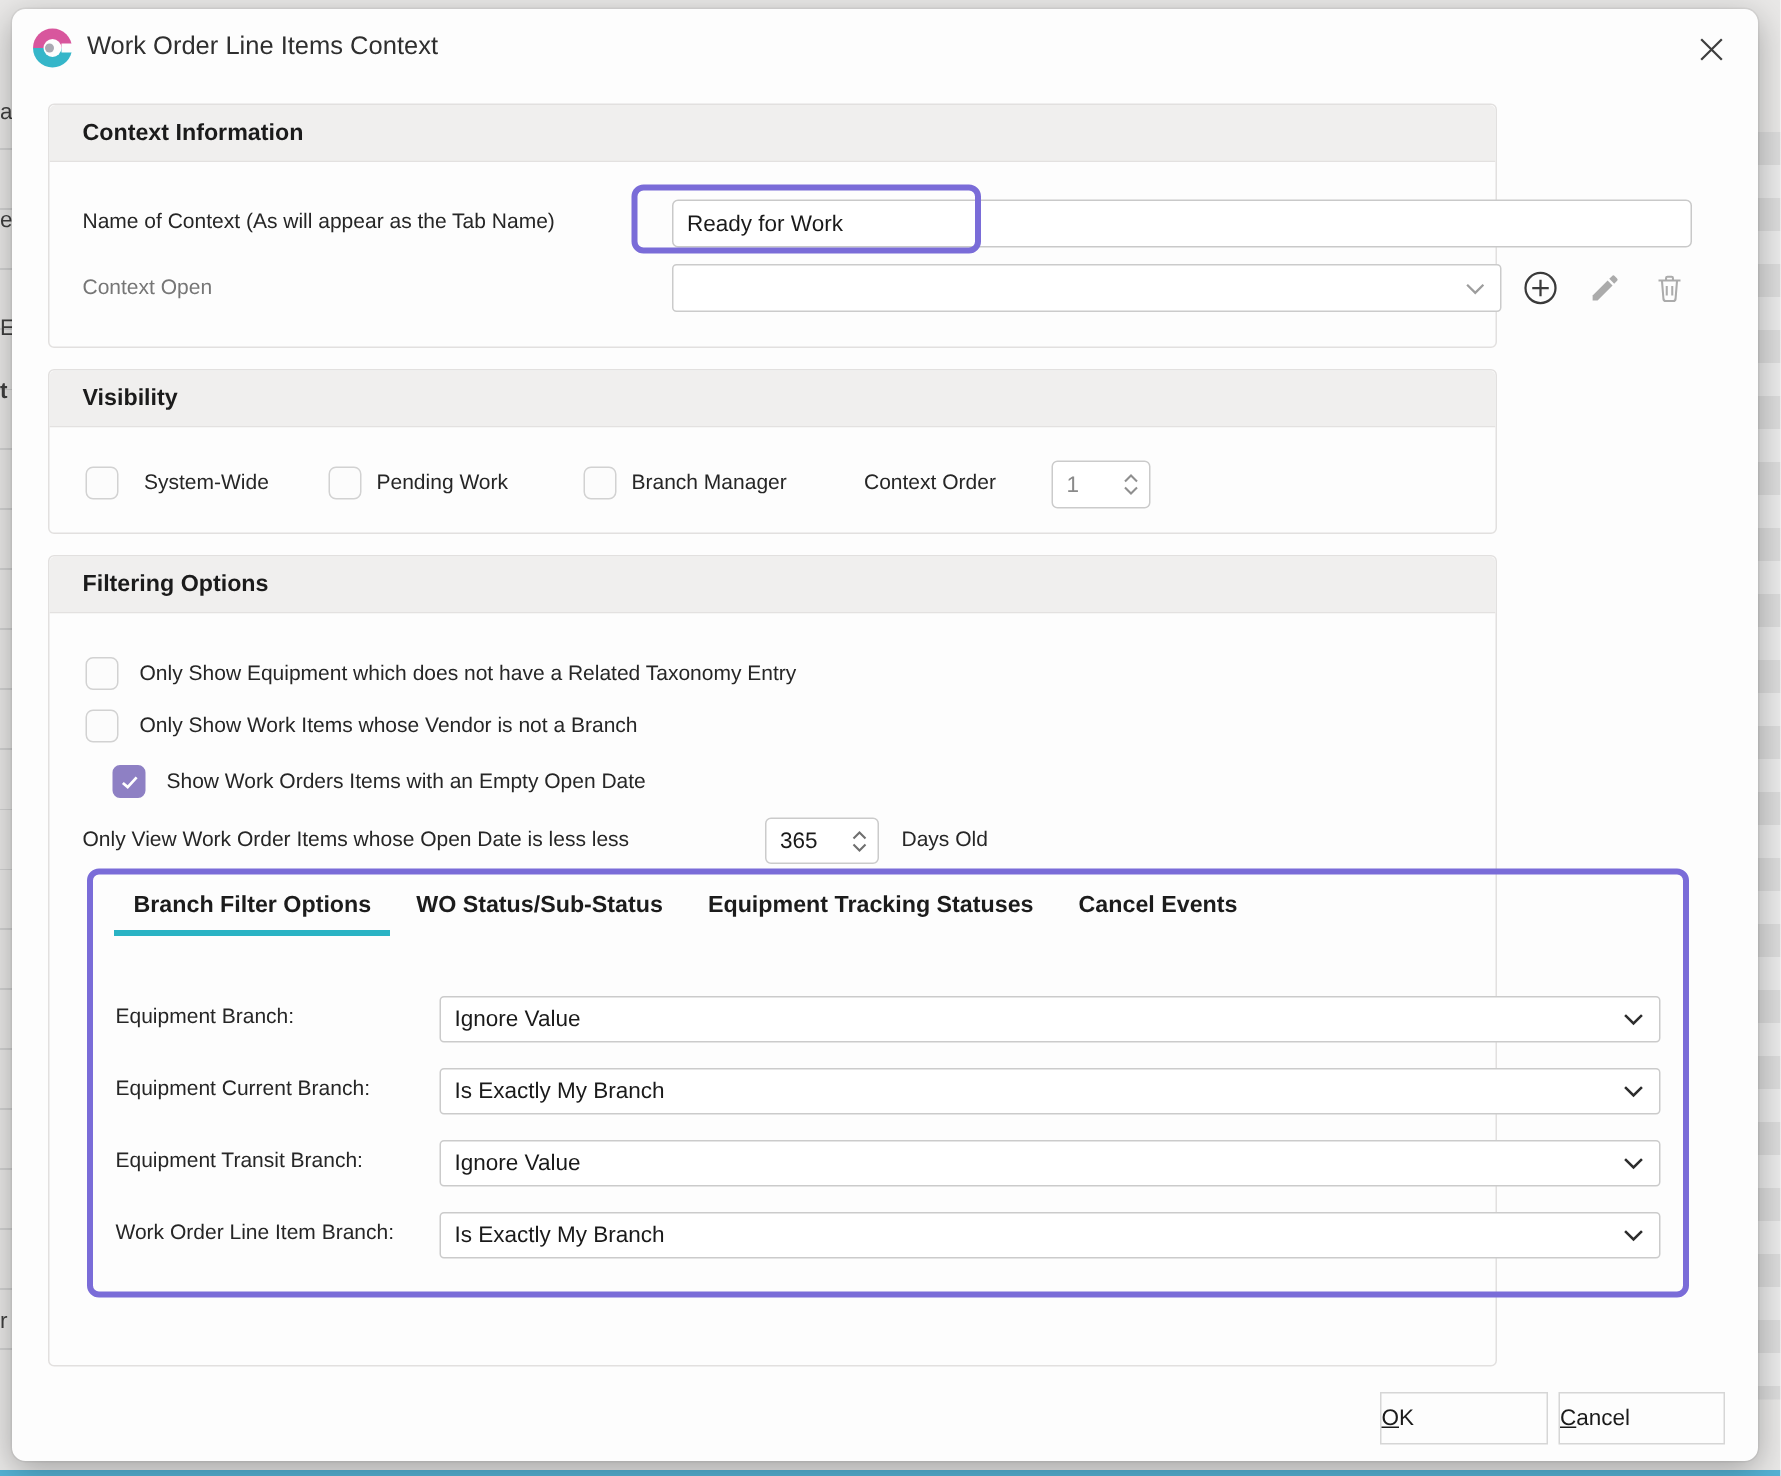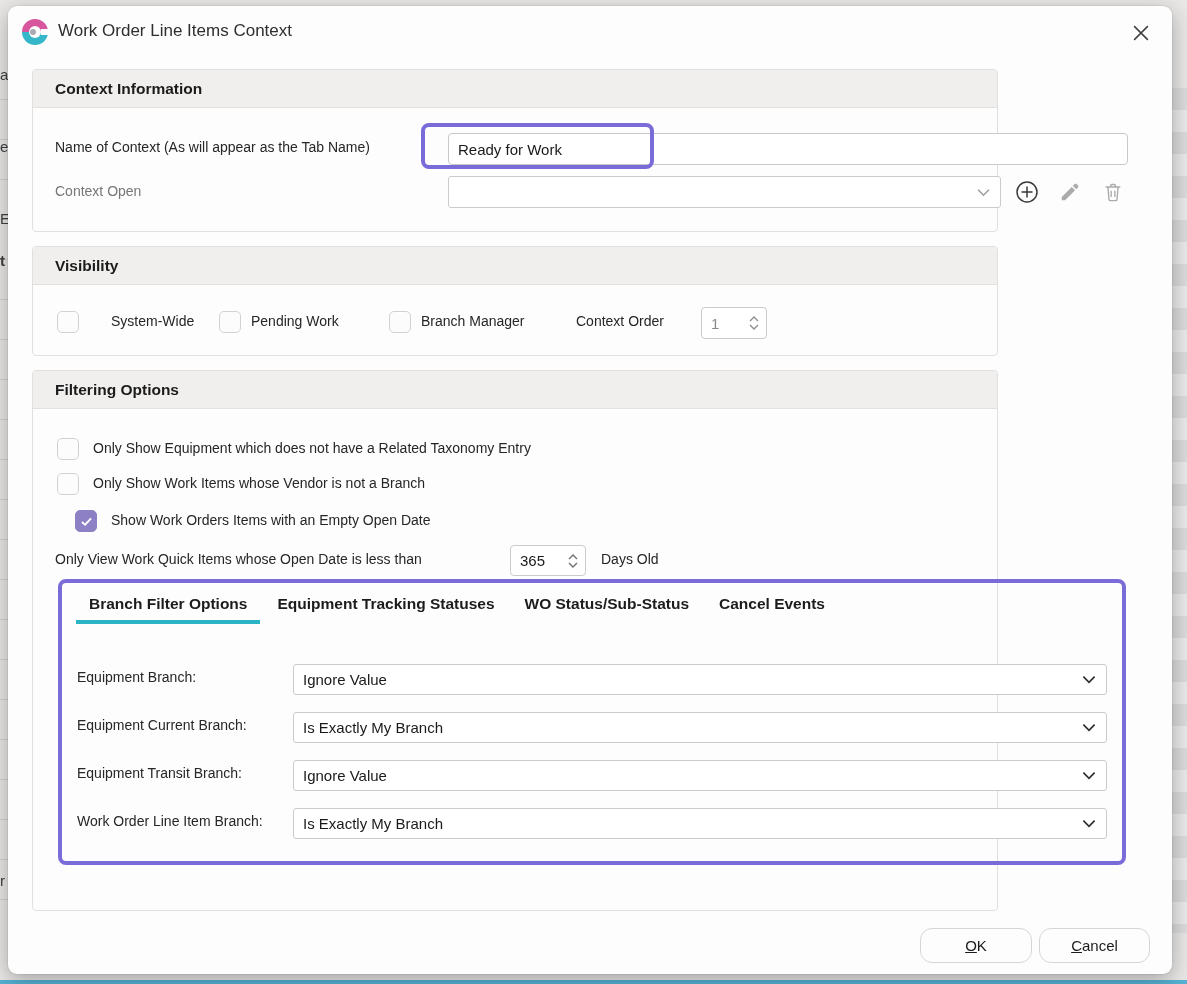--- a/index.html
+++ b/index.html
@@ -83,22 +83,22 @@
 
   
   .tabs { position:absolute; left:56px; top:224px; display:flex; gap:30px; }
   .tab { position:relative; font-weight:bold; font-size:15.5px; color:#1c1c1c;
     padding-bottom:11px; cursor:pointer; white-space:nowrap; }
   .tab.active::after { content:""; position:absolute; left:-13px; right:-13px; bottom:0;
     height:4px; background:#2ab3c4; }
 
   
   .btn { position:absolute; height:35px; background:#fdfdfd; border:1px solid #d6d6d6;
-    border-radius:12px; font-family:"Liberation Sans",sans-serif; font-size:15px; color:#1b1b1b;
-    cursor:pointer; display:flex; align-items:center; justify-content:center; }
+    border-radius:0; font-family:"Liberation Sans",sans-serif; font-size:15px; color:#1b1b1b;
+    cursor:pointer; display:flex; align-items:center; }
   .btn .btn-label { display:block; }
   .btn .btn-label::first-letter { text-decoration:underline; }
 </style>
 </head>
 <body>
 
 <div class="bg-rows"></div>
 <div class="bg-lines"></div>
 <span class="bg-frag" style="top:66px;">a</span>
 <span class="bg-frag" style="top:138px;">e</span>
@@ -155,21 +155,21 @@
       <svg width="22" height="22" viewBox="0 0 24 24" fill="none" stroke="#ababab" stroke-width="1.5">
           <path d="M4 6.5 H20 M9.5 6.5 V4.8 a1 1 0 0 1 1-1 h3 a1 1 0 0 1 1 1 V6.5 M6.5 6.5 L7.6 20 a1.6 1.6 0 0 0 1.6 1.4 h5.6 a1.6 1.6 0 0 0 1.6-1.4 L17.5 6.5 M10 10.5 V17.5 M14 10.5 V17.5"></path>
         </svg>
     </div>
   </div>
 
   <div class="group g2">
     <div class="group-header">Visibility</div>
 
     <div class="checkbox" style="left:24px; top:64px;"></div>
-    <div class="lbl" style="left:63px; top:66px;margin-left:15px;">System-Wide</div>
+    <div class="lbl" style="left:63px; top:66px;">System-Wide</div>
 
     <div class="checkbox" style="left:186px; top:64px;"></div>
     <div class="lbl" style="left:218px; top:66px;">Pending Work</div>
 
     <div class="checkbox" style="left:356px; top:64px;"></div>
     <div class="lbl" style="left:388px; top:66px;">Branch Manager</div>
 
     <div class="lbl" style="left:543px; top:66px;">Context Order</div>
     <div class="spinner dim-val" style="left:668px; top:60px; width:66px; height:32px;">
       <span>1</span>
@@ -193,40 +193,40 @@
     <div class="checkbox" style="left:24px; top:102px;"></div>
     <div class="lbl" style="left:60px; top:104px;">Only Show Work Items whose Vendor is not a Branch</div>
 
     <div class="checkbox checked" style="left:42px; top:139px;">
       <svg width="13" height="11" viewBox="0 0 14 12" fill="none" stroke="#ffffff" stroke-width="2">
           <path d="M2 6.5 L5.5 9.5 L12 2.5"></path>
         </svg>
     </div>
     <div class="lbl" style="left:78px; top:141px;">Show Work Orders Items with an Empty Open Date</div>
 
-    <div class="lbl" style="left:22px; top:180px;">Only View Work Quick Items whose Open Date is less than</div>
+    <div class="lbl" style="left:22px; top:180px;">Only View Work Order Items whose Open Date is less less</div>
     <div class="spinner" style="left:477px; top:174px; width:76px; height:31px;">
       <span>365</span>
       <span class="chevs">
         <svg width="10" height="6" viewBox="0 0 10 6" fill="none" stroke="#6f6f6f" stroke-width="1.4">
             <path d="M1 5 L5 1 L9 5"></path>
           </svg>
         <svg width="10" height="6" viewBox="0 0 10 6" fill="none" stroke="#6f6f6f" stroke-width="1.4">
             <path d="M1 1 L5 5 L9 1"></path>
           </svg>
       </span>
     </div>
     <div class="lbl" style="left:568px; top:180px;">Days Old</div>
 
     <div class="annotation" style="left:25px; top:208px; width:1068px; height:286px;"></div>
 
     <div class="tabs">
       <div class="tab active">Branch Filter Options</div>
+      <div class="tab">WO Status/Sub-Status</div>
       <div class="tab">Equipment Tracking Statuses</div>
-      <div class="tab">WO Status/Sub-Status</div>
       <div class="tab">Cancel Events</div>
     </div>
 
     <div class="lbl" style="left:44px; top:298px;">Equipment Branch:</div>
     <div class="select" style="left:260px; top:293px; width:814px;">
       <span>Ignore Value</span>
       <span class="chev">
           <svg width="14" height="9" viewBox="0 0 12 8" fill="none" stroke="currentColor" stroke-width="1.5">
             <path d="M1 1.5 L6 6.5 L11 1.5"></path>
           </svg>

